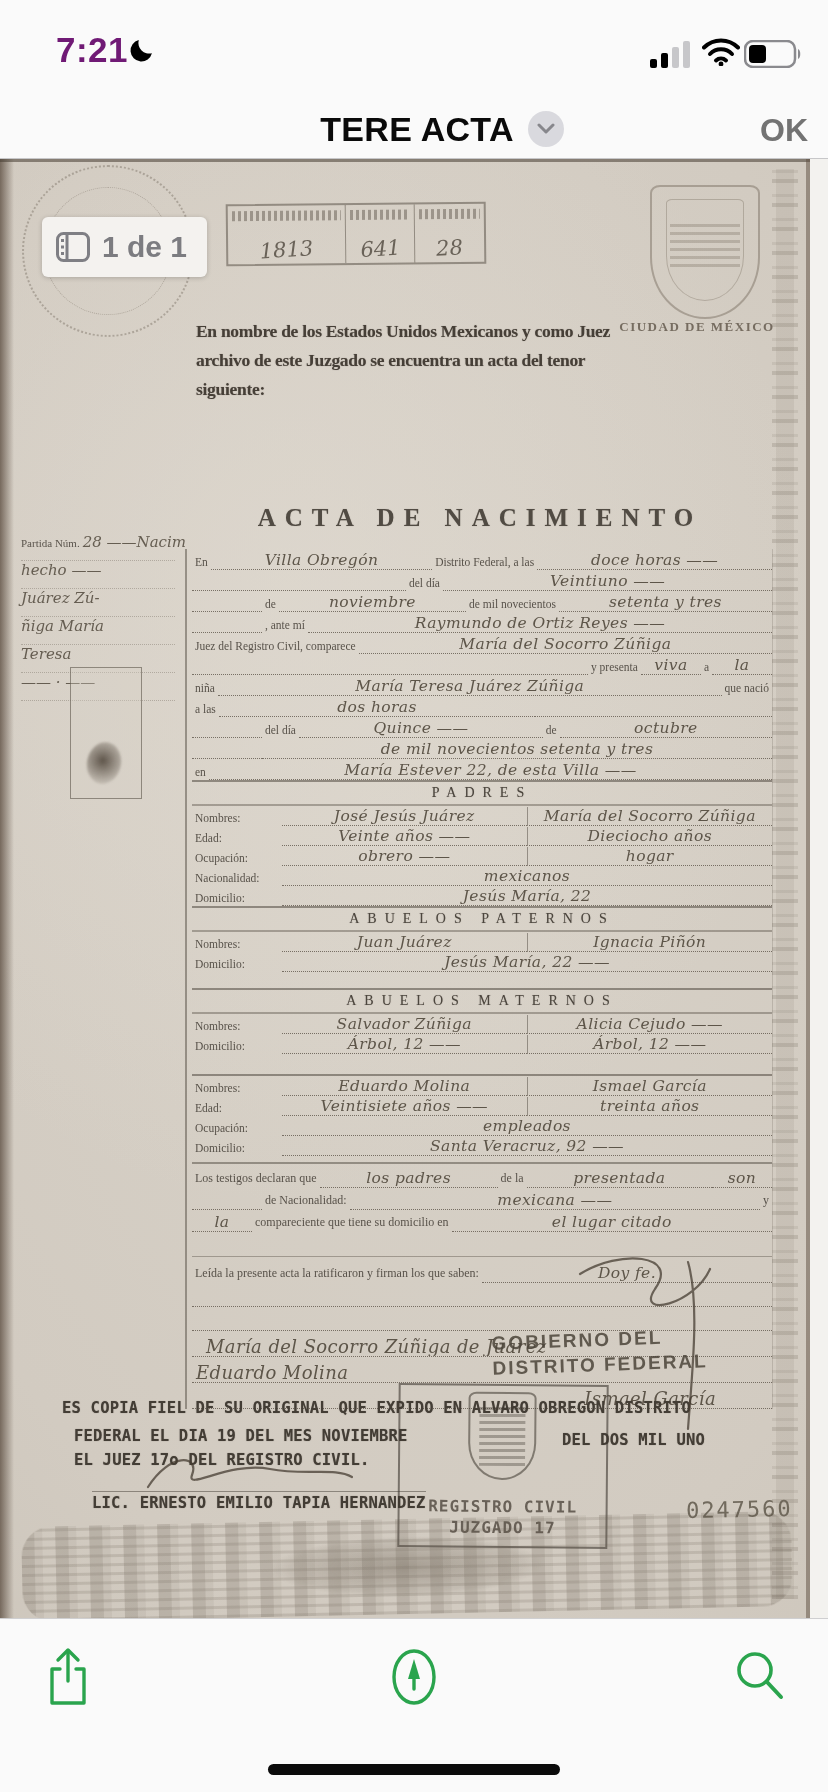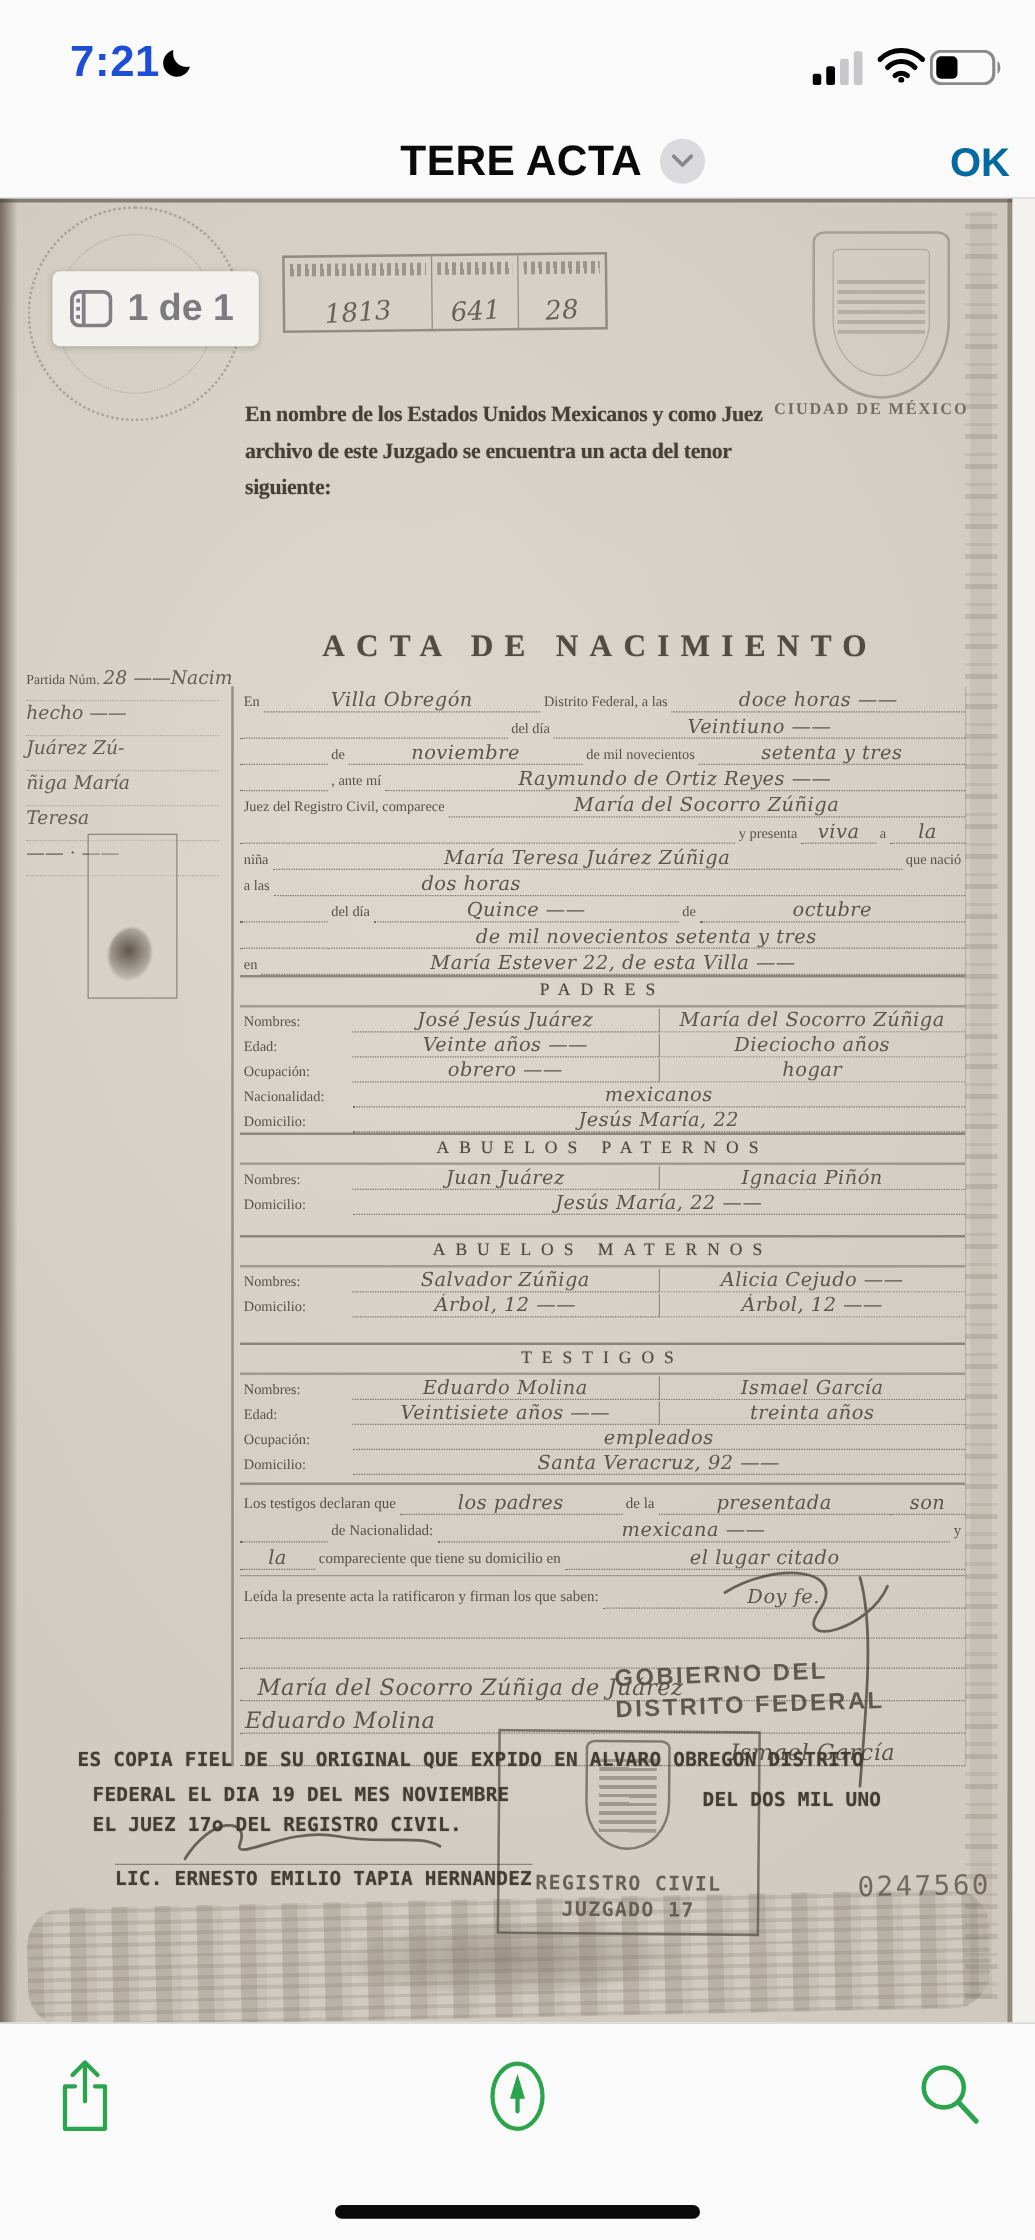--- a/index.html
+++ b/index.html
@@ -1,32 +1,32 @@
 <!DOCTYPE html>
 <html><head>
 <meta charset="utf-8">
 <style>
   html,body{margin:0;padding:0;background:#fff;}
   .screen{position:relative;width:828px;height:1792px;overflow:hidden;background:#fafafa;
     font-family:"Liberation Sans",sans-serif;}
 
   
   .status-bar{position:absolute;top:0;left:0;width:828px;height:100px;background:#fafafa;}
-  .sb-time{position:absolute;left:56px;top:30px;font-size:35px;font-weight:700;color:#1d4ed8;letter-spacing:.5px;}
+  .sb-time{position:absolute;left:56px;top:30px;font-size:35px;font-weight:700;color:#701a75;letter-spacing:.5px;}
   .sb-moon{position:absolute;left:128px;top:36px;width:28px;height:28px;}
   .sb-signal{position:absolute;left:650px;top:40px;}
   .sb-wifi{position:absolute;left:702px;top:38px;}
   .sb-batt{position:absolute;left:744px;top:40px;}
 
   
   .nav-bar{position:absolute;top:100px;left:0;width:828px;height:58px;background:#fafafa;
     border-bottom:1px solid #c7c7c9;display:flex;align-items:center;justify-content:center;gap:14px;padding-left:28px;}
   .nav-title{font-size:34px;font-weight:700;color:#0a0a0a;letter-spacing:.3px;}
   .nav-chevron{width:36px;height:36px;border-radius:50%;background:#d9d9de;display:flex;align-items:center;justify-content:center;}
-  .nav-ok{position:absolute;right:44px;top:8px;font-size:32px;font-weight:600;color:#0369a1;background:none;border:none;padding:4px;}
+  .nav-ok{position:absolute;right:44px;top:8px;font-size:32px;font-weight:600;color:#737373;background:none;border:none;padding:4px;}
 
   
   .doc-area{position:absolute;top:159px;left:0;width:828px;height:1459px;background:#efede9;}
   .paper{position:absolute;inset:0;
     background:
       radial-gradient(90% 60% at 35% 30%, rgba(226,220,211,.55), rgba(0,0,0,0) 70%),
       radial-gradient(120% 100% at 50% 45%, #d8d2c8 0%, #d2cbc1 55%, #c7c0b5 100%);}
   .edge-left{position:absolute;left:0;top:0;width:14px;height:100%;
     background:linear-gradient(90deg,#76695d,rgba(118,105,93,0));}
   .edge-top{position:absolute;left:0;top:0;width:810px;height:3px;background:rgba(70,60,50,.55);}
@@ -113,21 +113,21 @@
   .srow .lbl{width:84px;flex:none;}
   .va{flex:1;}
   .vb{flex:1;border-left:1.5px solid rgba(80,73,63,.5);}
   .vs{flex:1;}
   .gap16{margin-top:16px;}
   .gap20{margin-top:20px;}
 
   .decl{margin-top:6px;border-top:2px solid rgba(80,73,63,.5);padding-top:2px;}
   .dline{display:flex;align-items:flex-end;height:22px;}
   .dline .lbl{font-size:12px;}
-  .ratif{margin-top:4px;border-top:1.5px solid rgba(80,73,63,.4);padding-top:4px;}
+  .ratif{margin-top:24px;border-top:1.5px solid rgba(80,73,63,.4);padding-top:4px;}
   .blankline{height:24px;}
   .sig-row{height:26px;}
   .hw.sig{flex:0 0 62%;text-align:left;font-size:18px;padding-left:14px;}
   .hw.sig2{flex:0 0 48%;text-align:left;font-size:18px;padding-left:4px;}
   .hw.sig3{flex:0 0 42%;font-size:18px;}
 
   .gdf{position:absolute;left:492px;top:1168px;font-size:19px;font-weight:700;letter-spacing:2px;
     color:rgba(75,68,58,.85);transform:rotate(-2deg);line-height:25px;white-space:nowrap;}
 
   
@@ -367,21 +367,20 @@
               <span class="hw vb">Alicia Cejudo ——</span>
             </div>
           <div class="srow">
               <span class="lbl">Domicilio:</span>
               <span class="hw va">Árbol, 12 ——</span>
               <span class="hw vb">Árbol, 12 ——</span>
             </div>
         </div>
 
         <div class="sec gap20">
-          <div class="sec-h">TESTIGOS</div>
           <div class="srow">
               <span class="lbl">Nombres:</span>
               <span class="hw va">Eduardo Molina</span>
               <span class="hw vb">Ismael García</span>
             </div>
           <div class="srow">
               <span class="lbl">Edad:</span>
               <span class="hw va">Veintisiete años ——</span>
               <span class="hw vb">treinta años</span>
             </div>

